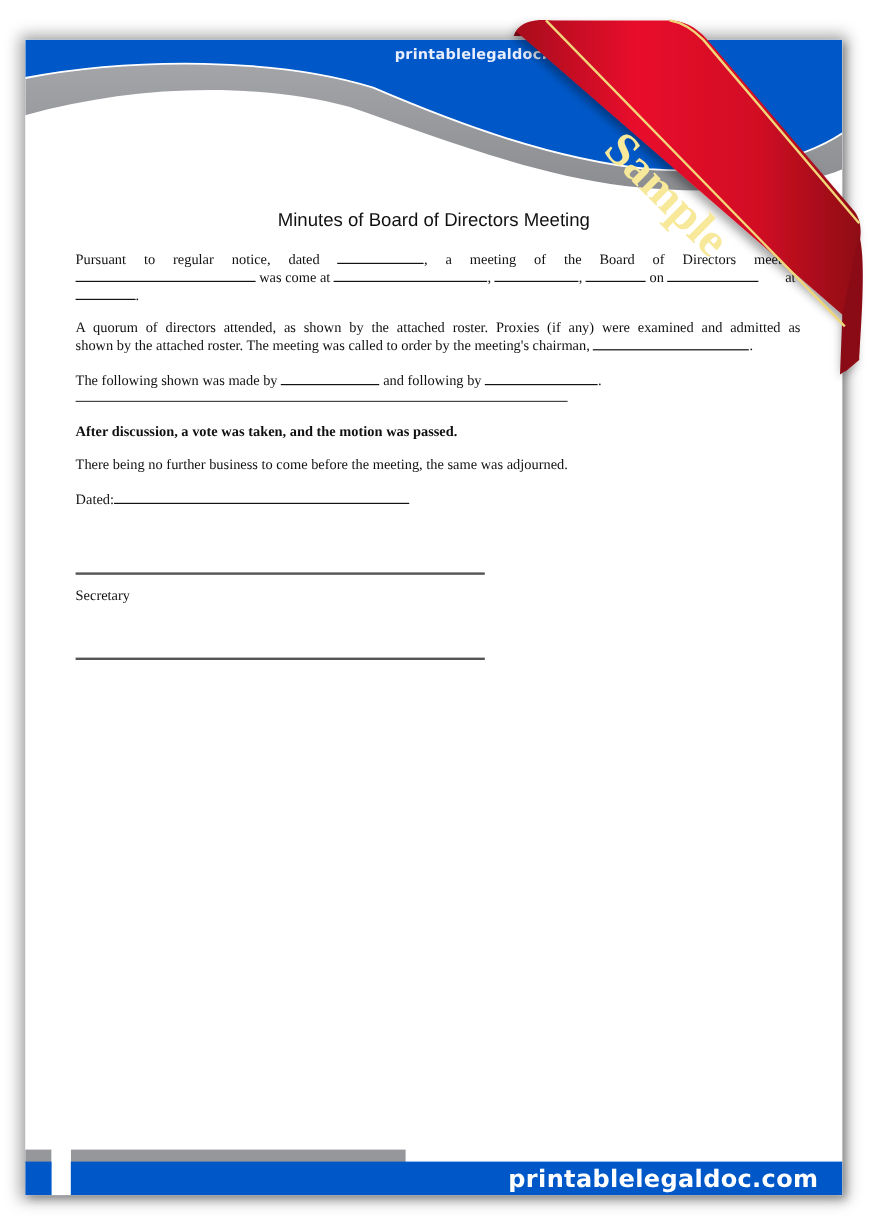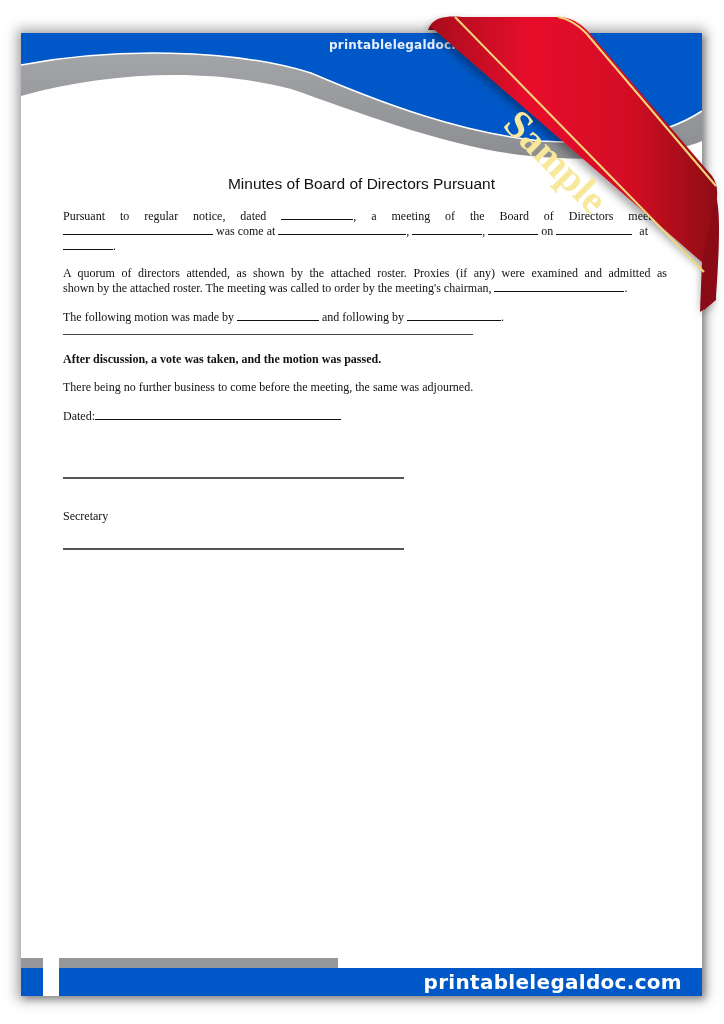--- a/index.html
+++ b/index.html
@@ -145,63 +145,63 @@
     </defs>
 
     <path d="M0,0 H681 V78 C640,105 580,112 520,108 C440,100 360,70 290,40 C210,15 90,15 0,32 Z" fill="#0058c8"></path>
 
     <path d="M0,32 C90,15 210,15 290,40 C360,70 440,100 520,108 C580,112 640,105 681,78 V108 C640,125 570,130 500,122 C420,112 340,80 270,56 C190,35 90,38 0,63 Z" fill="url(#greyg)"></path>
 
     <path d="M0,32 C90,15 210,15 290,40 C360,70 440,100 520,108 C580,112 640,105 681,78" fill="none" stroke="#ffffff" stroke-width="1.5"></path>
   </svg>
   <div class="header-site">printablelegaldoc.com</div>
 
-  <div class="doc-title">Minutes of Board of Directors Pursuant</div>
+  <div class="doc-title">Minutes of Board of Directors Meeting</div>
 
   <div class="body-text justify" style="top:176px;">
     <span>Pursuant to regular notice, dated</span>
     <span class="blank" style="width:72px;"></span><span>, a meeting of the Board of Directors meeting</span>
   </div>
   <div class="body-text" style="top:191px;">
     <span class="blank" style="width:150px;"></span>
     <span>was come at</span>
     <span class="blank" style="width:128px;"></span><span>,</span>
     <span class="blank" style="width:70px;"></span><span>,</span>
     <span class="blank" style="width:50px;"></span>
     <span>on</span>
     <span class="blank" style="width:76px;"></span>
-    <span style="margin-left:4px;">at</span>
+    <span style="margin-left:19px;">at</span>
   </div>
   <div class="body-text" style="top:206px;">
     <span class="blank" style="width:50px;"></span><span>.</span>
   </div>
 
   <div class="body-text justify" style="top:233px;">A quorum of directors attended, as shown by the attached roster.  Proxies (if any) were examined and admitted as</div>
   <div class="body-text" style="top:248px;">
     <span>shown by the attached roster. The meeting was called to order by the meeting's chairman,</span>
     <span class="blank" style="width:130px;"></span><span>.</span>
   </div>
 
   <div class="body-text" style="top:277px;">
-    <span>The following motion was made by</span>
+    <span>The following shown was made by</span>
     <span class="blank" style="width:82px;"></span>
     <span>and following by</span>
     <span class="blank" style="width:94px;"></span><span>.</span>
   </div>
   <div class="rule" style="left:42px; top:301px; width:410px;"></div>
 
   <div class="body-text" style="top:319px;font-weight:bold;">After discussion, a vote was taken, and the motion was passed.</div>
   <div class="body-text" style="top:376px;">
     <span>Dated:</span><span class="blank" style="width:246px;"></span>
   </div>
 
   <div class="body-text" style="top:347px;">There being no further business to come before the meeting, the same was adjourned.</div>
 
   <div class="sig-rule" style="left:42px; top:444px; width:341px;"></div>
-  <div class="body-text" style="top:476px;">Secretary</div>
+  <div class="body-text" style="top:456px;">Secretary</div>
   <div class="sig-rule" style="left:42px; top:515px; width:341px;"></div>
 
   <div class="footer-grey" style="left:0; width:22px;"></div>
   <div class="footer-grey" style="left:38px; width:279px;"></div>
   <div class="footer-blue"></div>
   <div class="footer-gap"></div>
   <div class="footer-site">printablelegaldoc.com</div>
 </div>
 
 <div class="ribbon-wrap">

